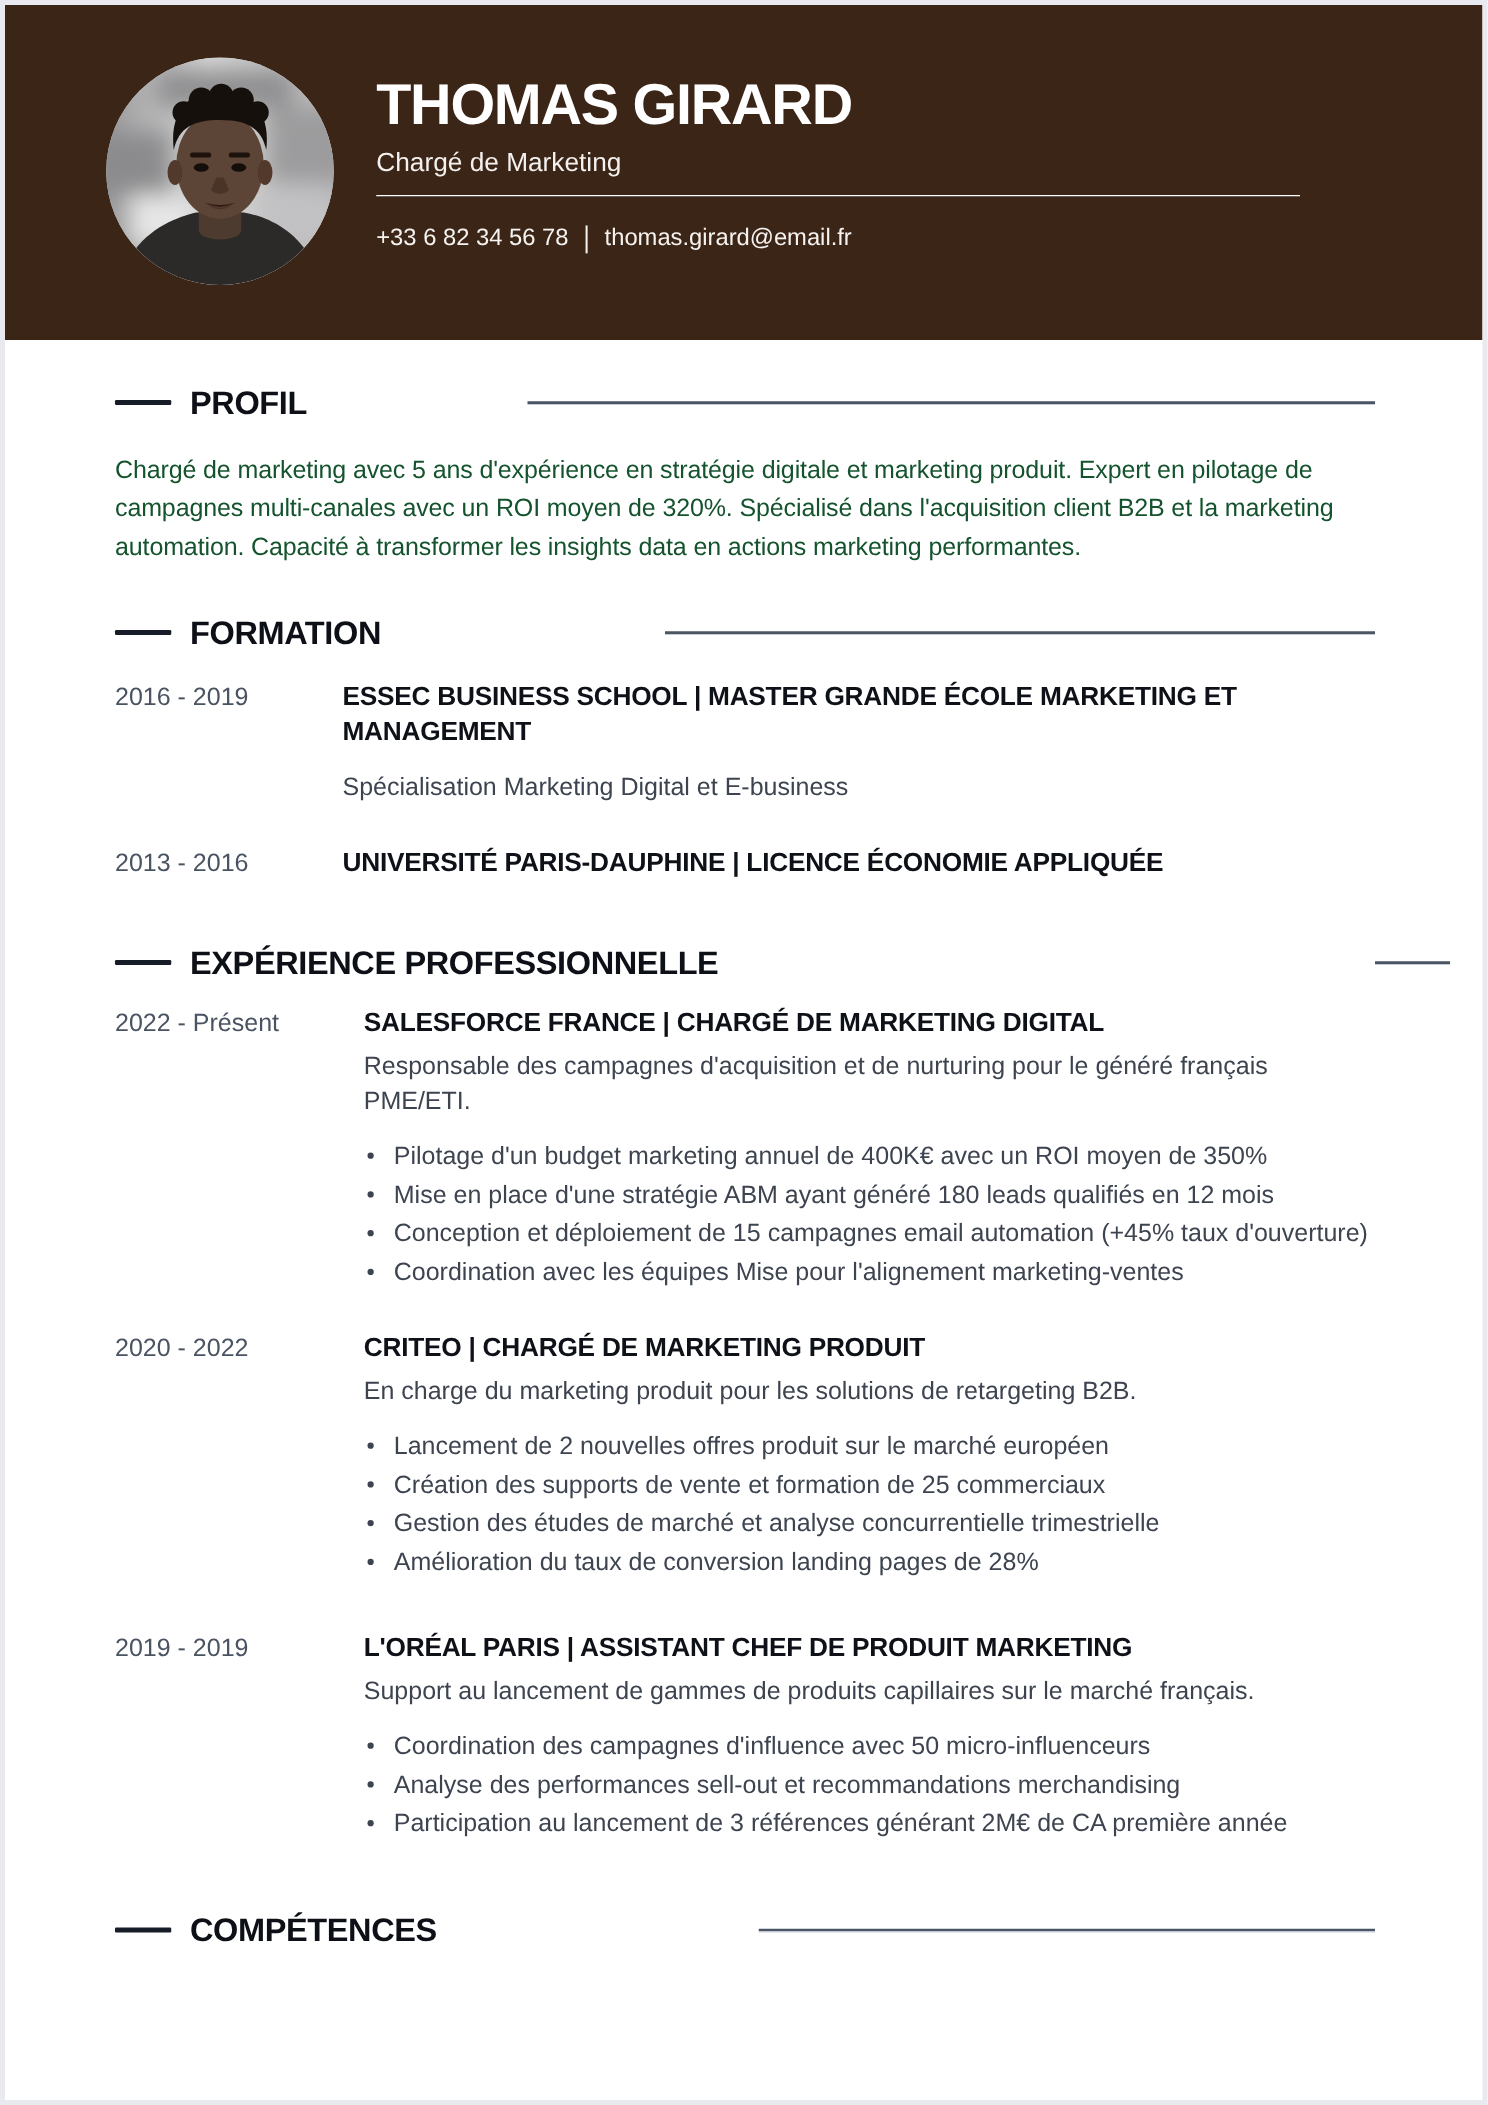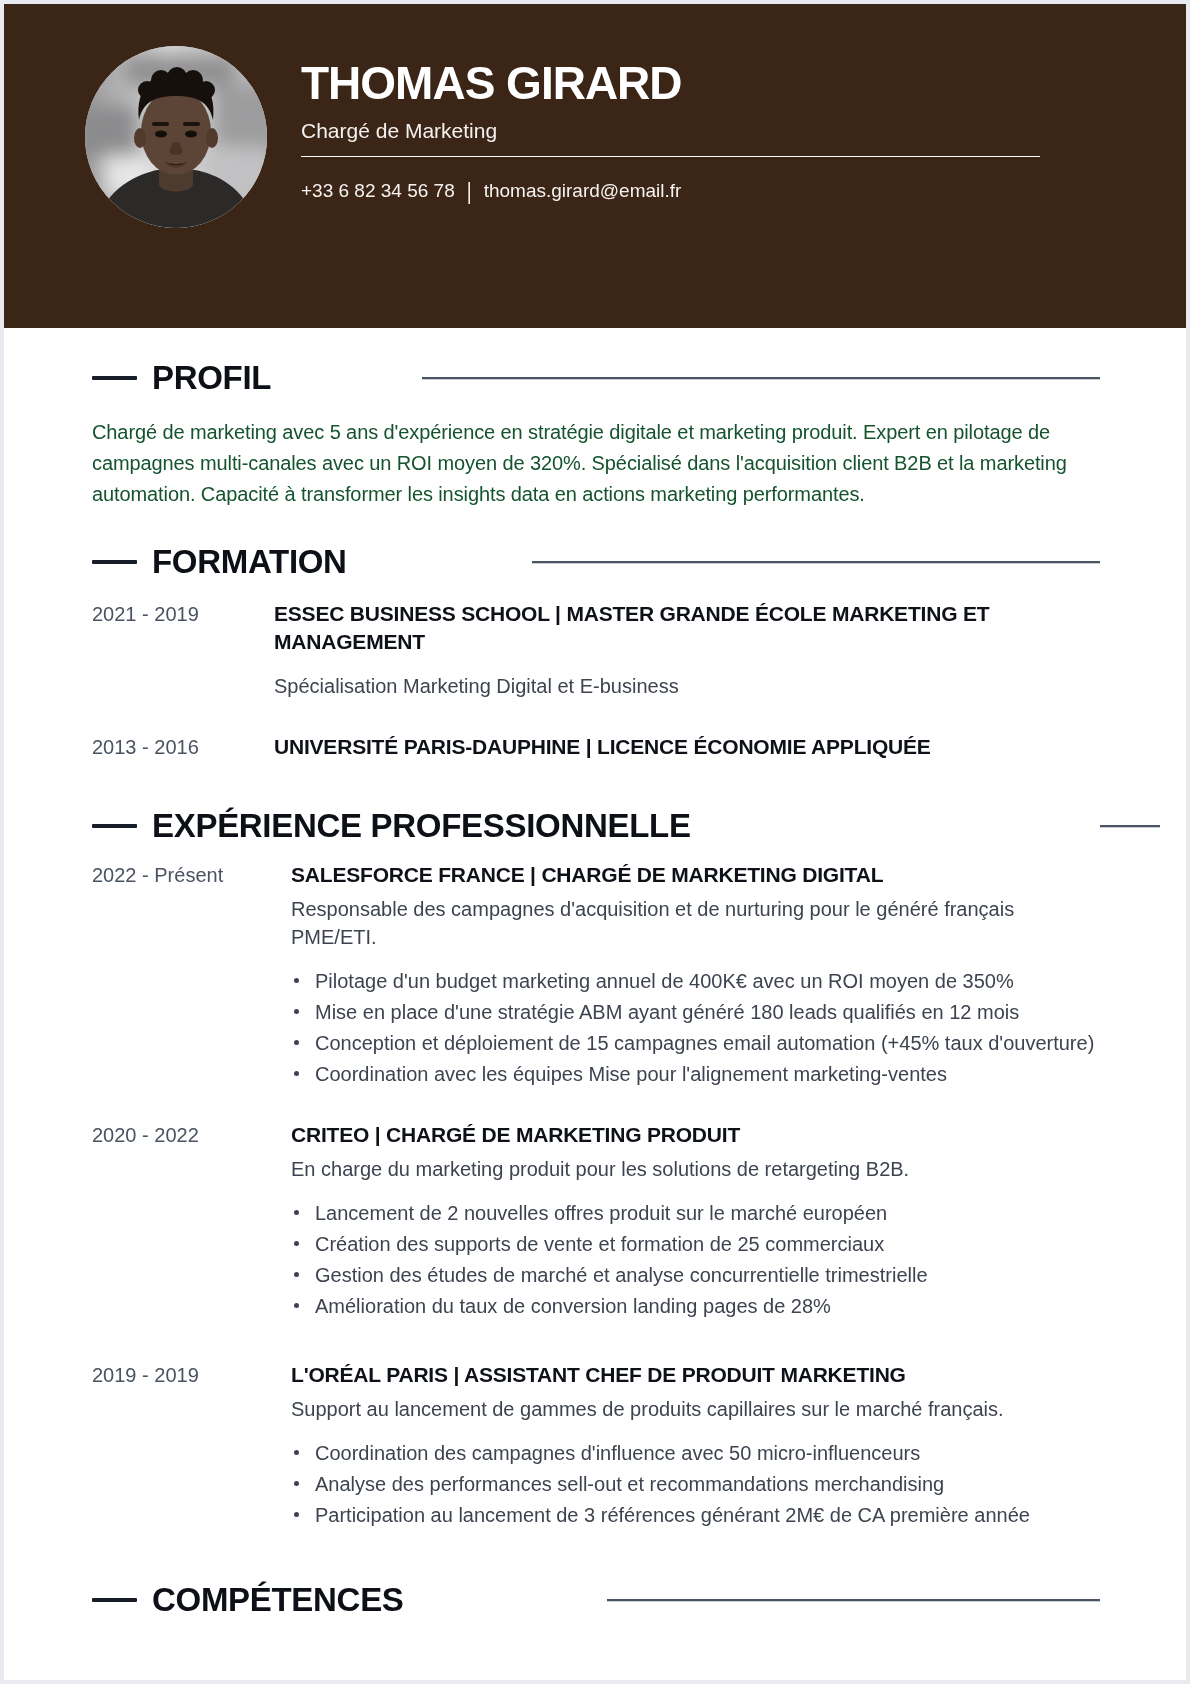--- a/index.html
+++ b/index.html
@@ -3,42 +3,42 @@
 <meta charset="utf-8">
 <style>
   html,body{margin:0;padding:0;background:#eef0f5;}
   .page{
     width:1190px;height:1684px;box-sizing:border-box;position:relative;
     background:#ffffff;border:4px solid #e9e9f0;overflow:hidden;
     font-family:"Liberation Sans", sans-serif;
   }
   
   .header{
-    position:relative;height:324px;background:var(--header-bg,#3b2517);text-align:center;
+    position:relative;height:268px;background:var(--header-bg,#3b2517);text-align:center;
   }
   .avatar{
     position:absolute;left:81px;top:42px;width:182px;height:182px;
     border-radius:50%;overflow:hidden;background:#cfcfcf;
   }
   .avatar svg{display:block;width:100%;height:100%;}
   .header-text{position:absolute;left:297px;top:0;right:150px;color:#fff;}
   .name{
     margin:0;position:absolute;top:52px;left:0;
     font-size:46px;font-weight:700;letter-spacing:-1px;color:#fff;white-space:nowrap;
   }
   .subtitle{position:absolute;top:115px;left:0;font-size:21px;color:#f4f1ee;}
   .header-rule{position:absolute;top:152px;left:0;width:739px;height:1px;background:#fdfdfd;}
   .contact{position:absolute;top:176px;left:0;font-size:19px;color:#f6f3f0;white-space:nowrap;}
   .contact .sep{display:inline-block;margin:0 12px;transform:scaleY(1.25);font-weight:400;}
   
   .content{padding:0 86px 0 88px;}
   .h-row{position:relative;display:flex;align-items:center;height:28px;}
   .dash{width:45px;height:4px;border-radius:1px;background:#161d29;margin-right:15px;flex:none;}
   .h-row h2{
-    margin:0;font-size:33px;font-weight:700;color:#0d1016;letter-spacing:-0.3px;white-space:nowrap;
+    margin:0;font-size:26px;font-weight:700;color:#0d1016;letter-spacing:-0.3px;white-space:nowrap;
   }
   .rule{position:absolute;top:13px;height:3px;right:0;
     background:linear-gradient(to bottom,var(--rule-dark,#4a5463) 0,var(--rule-dark,#4a5463) 62%,#c6ccd6 62%,#c6ccd6 100%);}
   .rule-profil{left:330px;}
   .rule-formation{left:440px;}
   .rule-experience{left:100%;right:auto;width:60px;}
   .rule-competences{left:515px;}
   .h-profil{margin-top:36px;}
   .h-formation{margin-top:38px;}
   .h-experience{margin-top:51px;}
@@ -134,21 +134,21 @@
     </div>
     <p class="profile-text">Chargé de marketing avec 5 ans d'expérience en stratégie digitale et marketing produit. Expert en pilotage de campagnes multi-canales avec un ROI moyen de 320%. Spécialisé dans l'acquisition client B2B et la marketing automation. Capacité à transformer les insights data en actions marketing performantes.</p>
 
     <div class="h-row h-formation">
       <span class="dash"></span>
       <h2>FORMATION</h2>
       <span class="rule rule-formation"></span>
     </div>
     <div id="formation-list">
         <div class="row edu edu-1">
-          <div class="dates">2021 - 2019</div>
+          <div class="dates">2016 - 2019</div>
           <div>
             <div class="item-title">ESSEC BUSINESS SCHOOL | MASTER GRANDE ÉCOLE MARKETING ET MANAGEMENT</div>
             <div class="item-desc">Spécialisation Marketing Digital et E-business</div>
           </div>
         </div>
         <div class="row edu edu-2">
           <div class="dates">2013 - 2016</div>
           <div>
             <div class="item-title">UNIVERSITÉ PARIS-DAUPHINE | LICENCE ÉCONOMIE APPLIQUÉE</div>
           </div>

